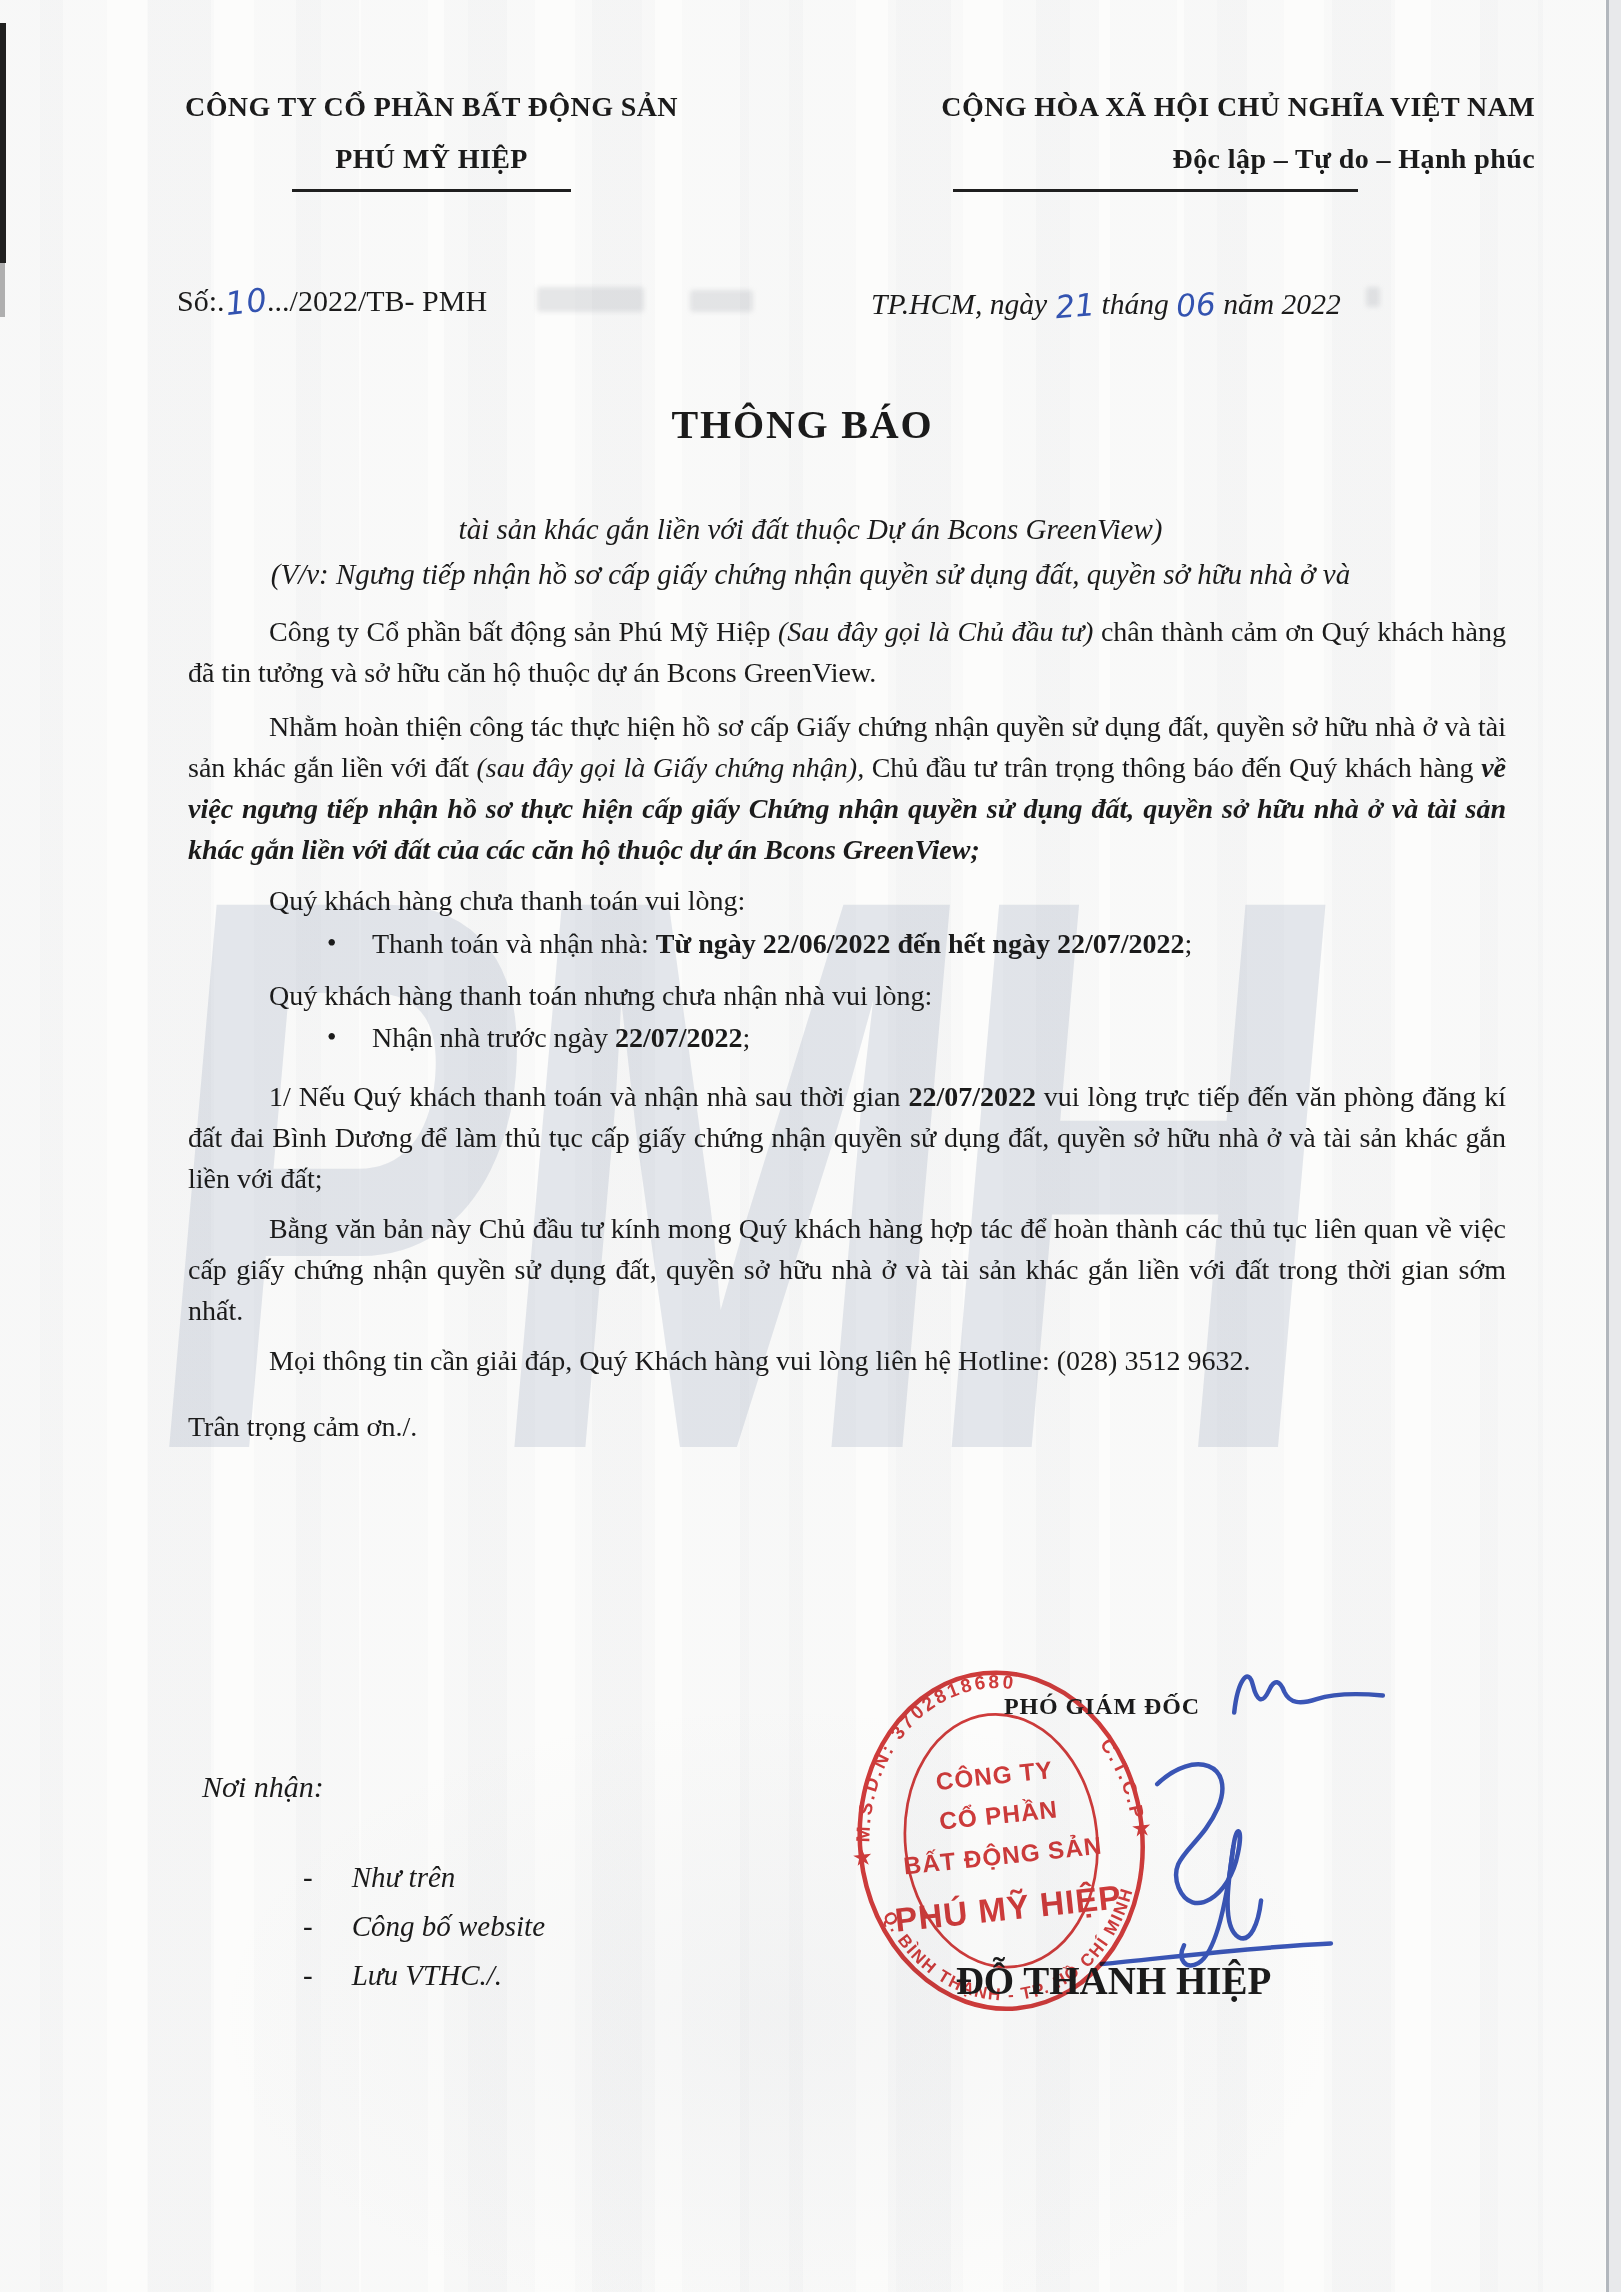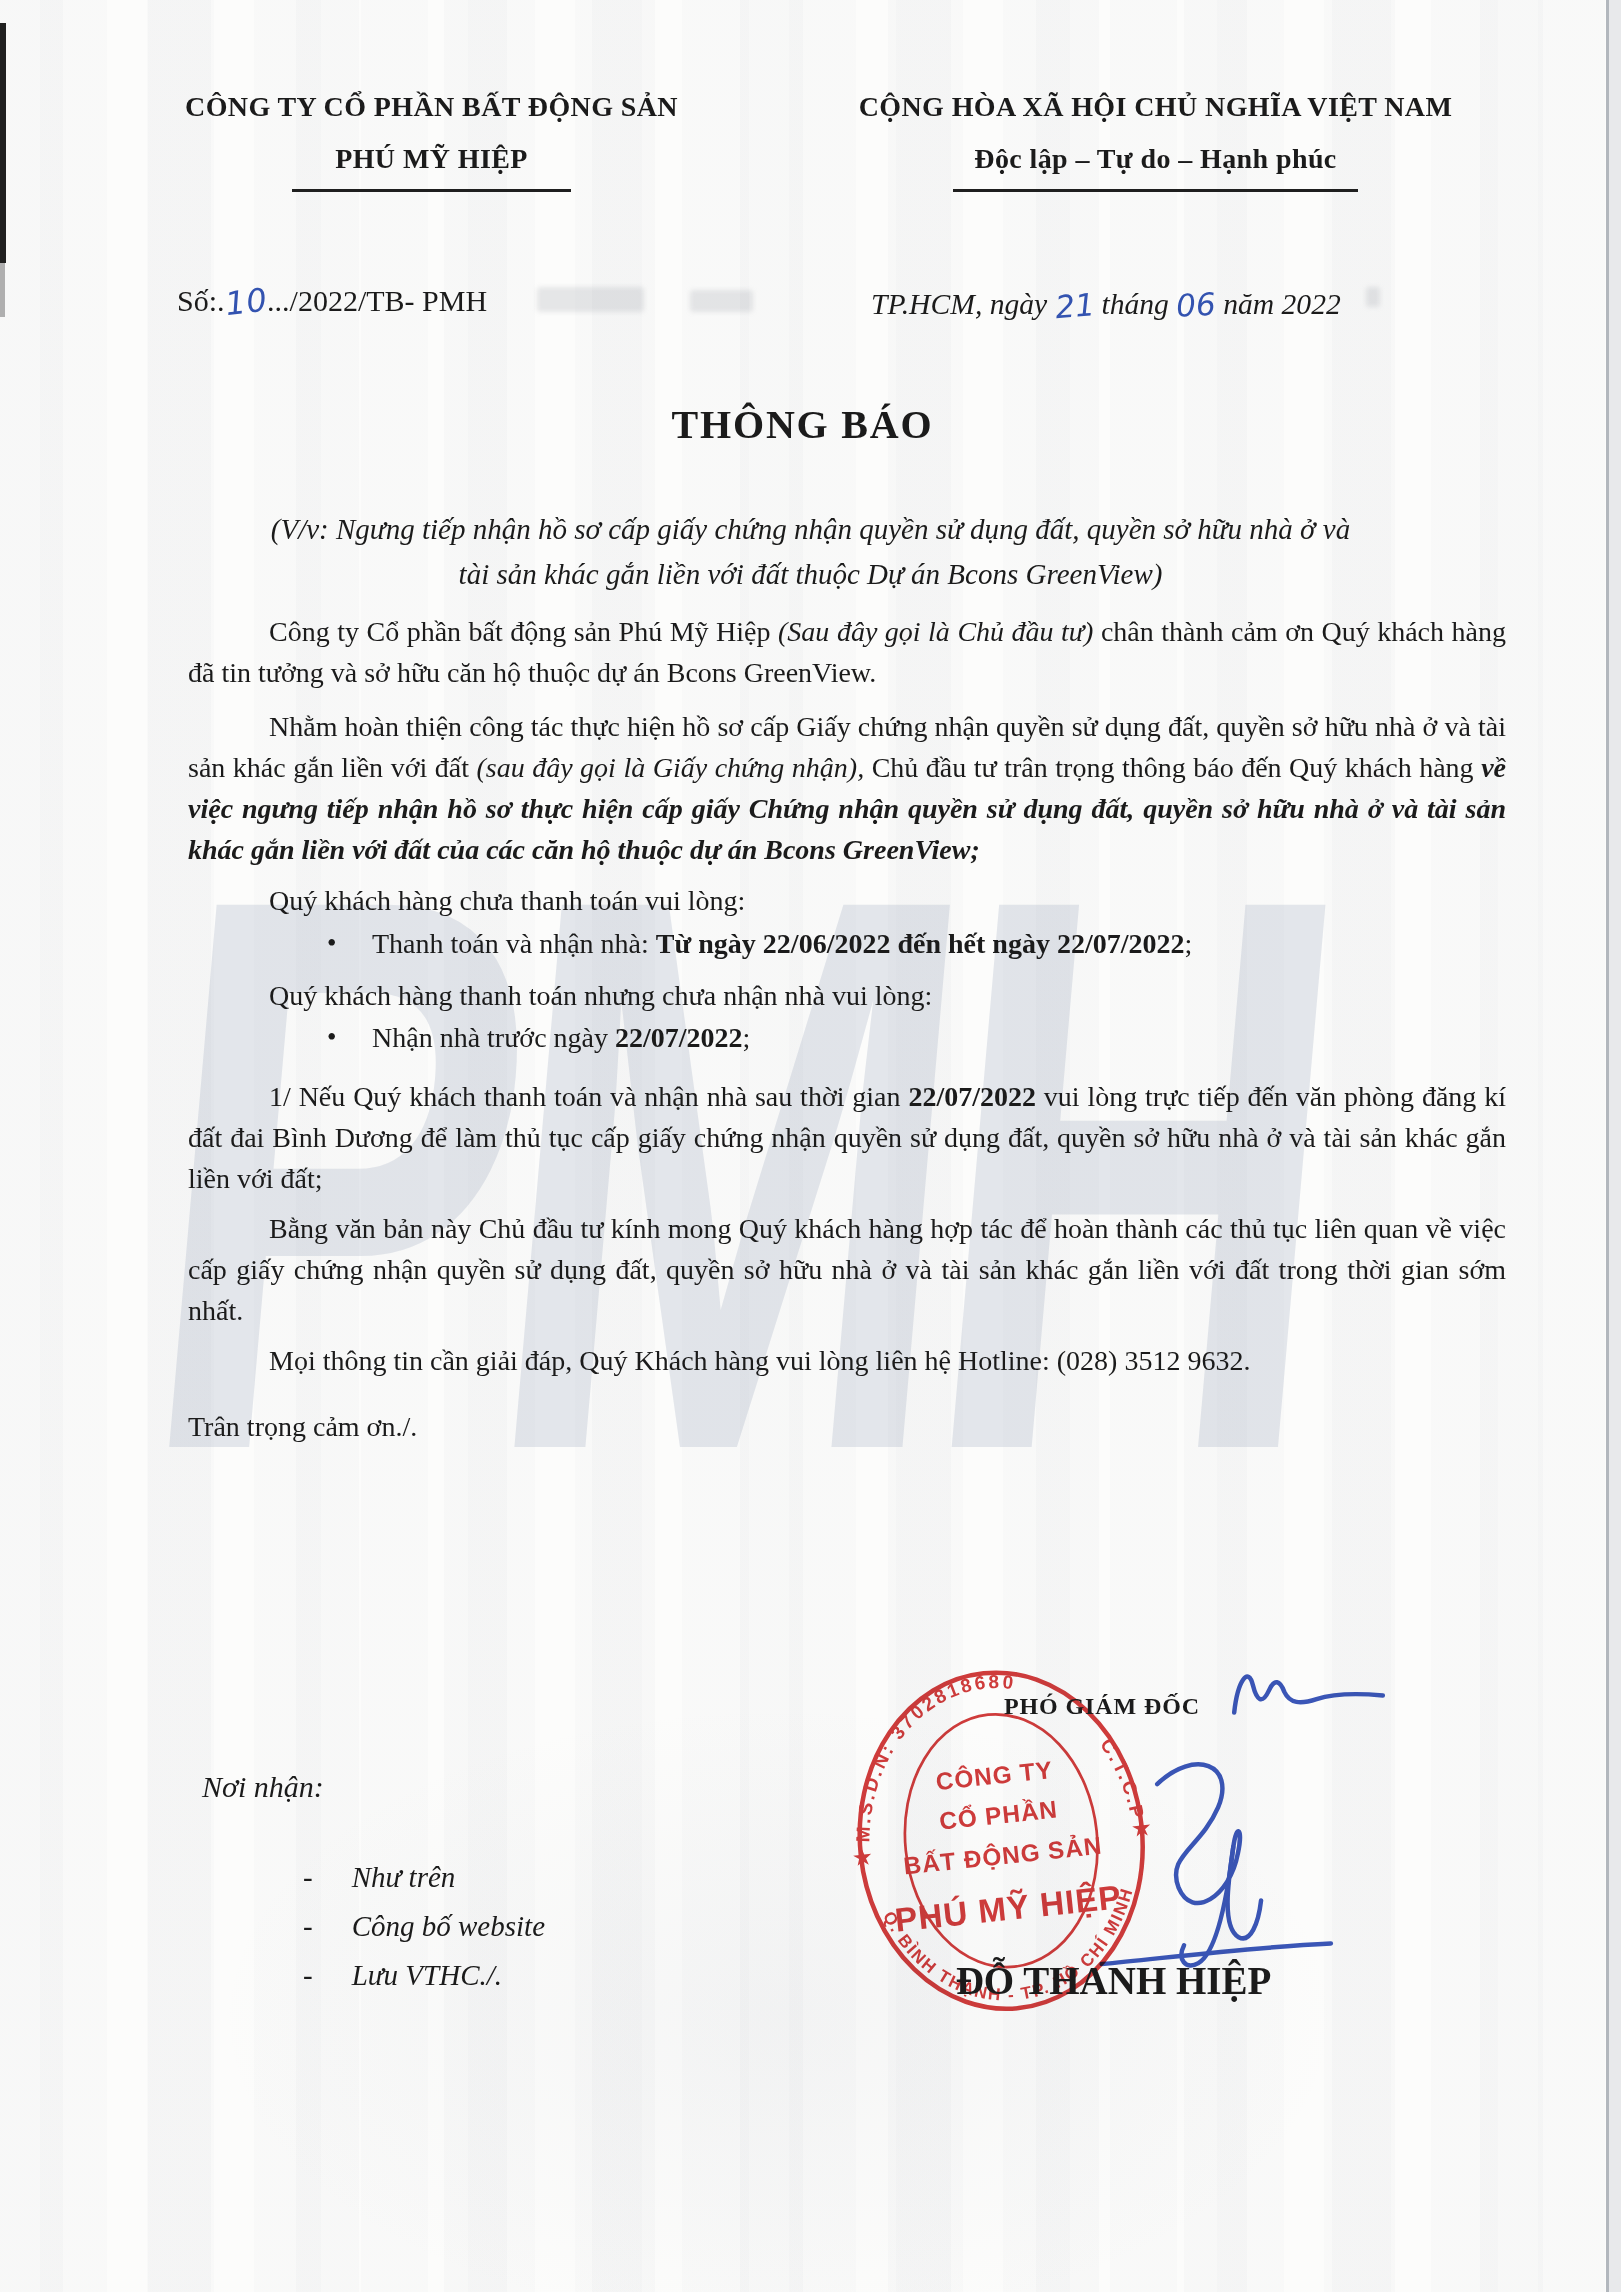--- a/index.html
+++ b/index.html
@@ -16,21 +16,21 @@
   .edge-right-line{position:absolute;left:1606px;top:0;width:2.7px;height:2293px;background:#9aa0a8;opacity:.75;z-index:6;}
   .edge-right-pad{position:absolute;left:1609px;top:0;width:12.5px;height:2293px;background:#e8e9eb;z-index:6;}
   .smudge{position:absolute;background:rgba(110,116,128,.16);filter:blur(2.7px);border-radius:3.6px;z-index:2;}
   
   .watermark{position:absolute;left:107px;top:781px;width:1325px;z-index:0;text-align:center;
     font-family:"Liberation Sans","DejaVu Sans",sans-serif;font-weight:bold;font-size:555px;
     letter-spacing:-25px;color:rgba(178,187,205,0.34);transform:skewX(-5deg) scaleY(1.42);
     transform-origin:50% 0;line-height:1;user-select:none;}
   
   .hdr-left{position:absolute;left:142px;top:91px;width:579px;text-align:center;z-index:2;}
-  .hdr-right{position:absolute;left:776px;top:91px;width:759px;text-align:center;z-index:2;}
+  .hdr-right{position:absolute;left:776px;top:91px;width:759px;text-align:right;z-index:2;}
   .hdr-line1{font-weight:bold;font-size:28px;letter-spacing:0.4px;}
   .hdr-line2{font-weight:bold;font-size:28px;margin-top:19.7px;letter-spacing:0.4px;}
   .hdr-rule{height:2.7px;background:#1f1f1f;margin:14.3px auto 0 auto;}
   .rule-l{width:279px;}
   .rule-r{width:405px;}
   
   .doc-no{position:absolute;left:177px;top:281px;font-size:30px;z-index:2;}
   .hand{color:#3353b0;font-style:italic;font-weight:500;display:inline-block;
         font-family:"DejaVu Sans","Liberation Sans",sans-serif;}
   .hand-no{font-size:32px;transform:rotate(-7deg) translateY(1.8px);letter-spacing:0.9px;}
@@ -111,22 +111,22 @@
   <div class="dateline">
     <span>TP.HCM, ngày</span>
     <span class="hand hand-day">21</span>
     <span>tháng</span>
     <span class="hand hand-month">06</span>
     <span>năm 2022</span>
   </div>
 
   <div class="title">THÔNG BÁO</div>
   <div class="subject">
+    <div>tài sản khác gắn liền với đất thuộc Dự án Bcons GreenView)</div>
     <div>(V/v: Ngưng tiếp nhận hồ sơ cấp giấy chứng nhận quyền sử dụng đất, quyền sở hữu nhà ở và</div>
-    <div>tài sản khác gắn liền với đất thuộc Dự án Bcons GreenView)</div>
   </div>
 
   <div class="doc-body">
     <p><span>Công ty Cổ phần bất động sản Phú Mỹ Hiệp </span><span class="s-i">(Sau đây gọi là Chủ đầu tư)</span><span> chân thành cảm ơn Quý khách hàng đã tin tưởng và sở hữu căn hộ thuộc dự án Bcons GreenView.</span></p>
     <p class="mt-s"><span>Nhằm hoàn thiện công tác thực hiện hồ sơ cấp Giấy chứng nhận quyền sử dụng đất, quyền sở hữu nhà ở và tài sản khác gắn liền với đất </span><span class="s-i">(sau đây gọi là Giấy chứng nhận),</span><span> Chủ đầu tư trân trọng thông báo đến Quý khách hàng </span><span class="s-bi">về việc ngưng tiếp nhận hồ sơ thực hiện cấp giấy Chứng nhận quyền sử dụng đất, quyền sở hữu nhà ở và tài sản khác gắn liền với đất của các căn hộ thuộc dự án Bcons GreenView;</span></p>
     <p class="listline"><span>Quý khách hàng chưa thanh toán vui lòng:</span></p>
     <p class="bullet"><span class="dot">•</span><span><span>Thanh toán và nhận nhà: </span><span class="s-b">Từ ngày 22/06/2022 đến hết ngày 22/07/2022</span><span>;</span></span></p>
     <p class="listline"><span>Quý khách hàng thanh toán nhưng chưa nhận nhà vui lòng:</span></p>
     <p class="bullet"><span class="dot">•</span><span><span>Nhận nhà trước ngày </span><span class="s-b">22/07/2022</span><span>;</span></span></p>
     <p class="mt-m"><span>1/ Nếu Quý khách thanh toán và nhận nhà sau thời gian </span><span class="s-b">22/07/2022</span><span> vui lòng trực tiếp đến văn phòng đăng kí đất đai Bình Dương để làm thủ tục cấp giấy chứng nhận quyền sử dụng đất, quyền sở hữu nhà ở và tài sản khác gắn liền với đất;</span></p>

